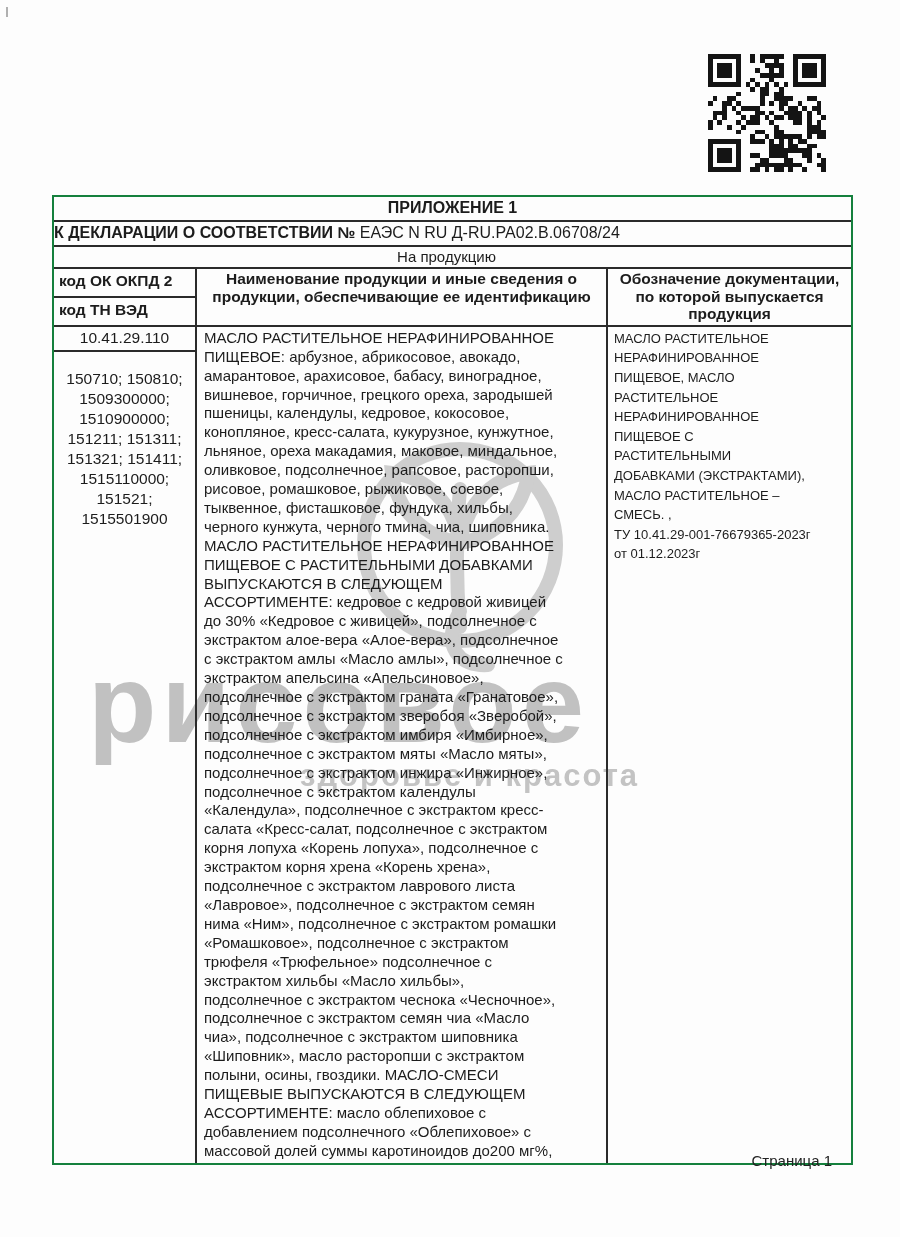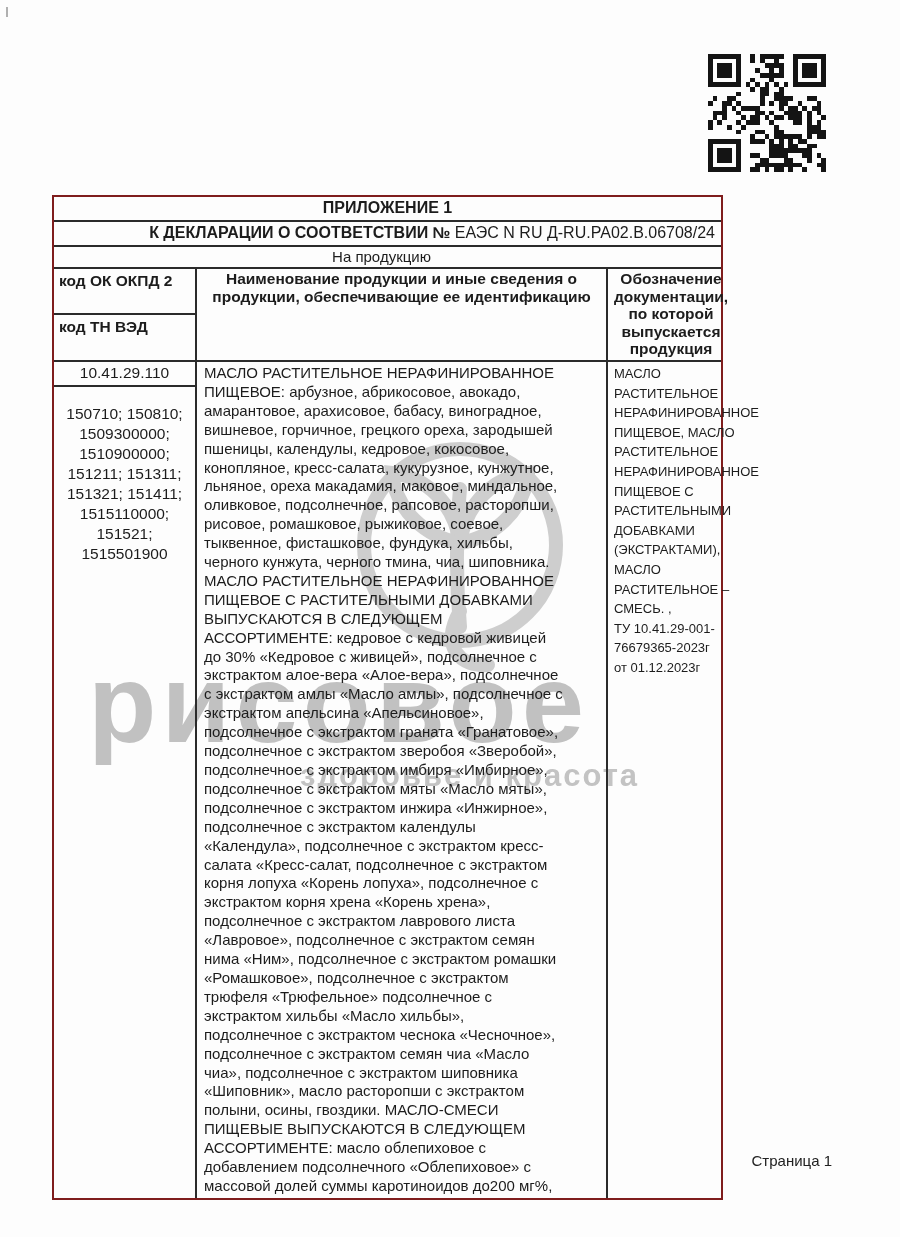--- a/index.html
+++ b/index.html
@@ -26,31 +26,31 @@
     font-size:31px; font-weight:bold; letter-spacing:2px;
     color:#b9b9b9; opacity:.85; white-space:nowrap;
   }
   .wm-emblem { position:absolute; left:330px; top:415px; opacity:.5; }
 
   
   .qr { position:absolute; left:708px; top:54px; width:118px; height:118px; z-index:2; }
 
   
   .doc-table {
-    position:absolute; left:52px; top:195px; width:671px; z-index:1;
-    border:2px solid #7f1d1d;
+    position:absolute; left:52px; top:195px; width:801px; z-index:1;
+    border:2px solid #15803d;
     background:transparent;
   }
   .t-row { border-bottom:2px solid #2b2b2b; }
   .t-title {
     text-align:center; font-weight:bold; font-size:16px;
     padding:2px 0 3px 0;
   }
   .t-decl {
-    text-align:right; font-size:16px; padding:2px 6px 3px 0; white-space:nowrap;
+    text-align:left; font-size:16px; padding:2px 6px 3px 0; white-space:nowrap;
   }
   .t-decl .b { font-weight:bold; }
   .t-sub {
     text-align:center; font-size:15px; padding:1px 12px 2px 0;
   }
   .t-cols { display:flex; align-items:stretch; }
   .col1 { width:143px; flex:0 0 143px; border-right:2px solid #2b2b2b;justify-content:space-between; }
   .col2 { width:411px; flex:0 0 411px; border-right:2px solid #2b2b2b; }
   .col3 { flex:1 1 auto; }
   .hdr .col1 { display:flex; flex-direction:column; }

